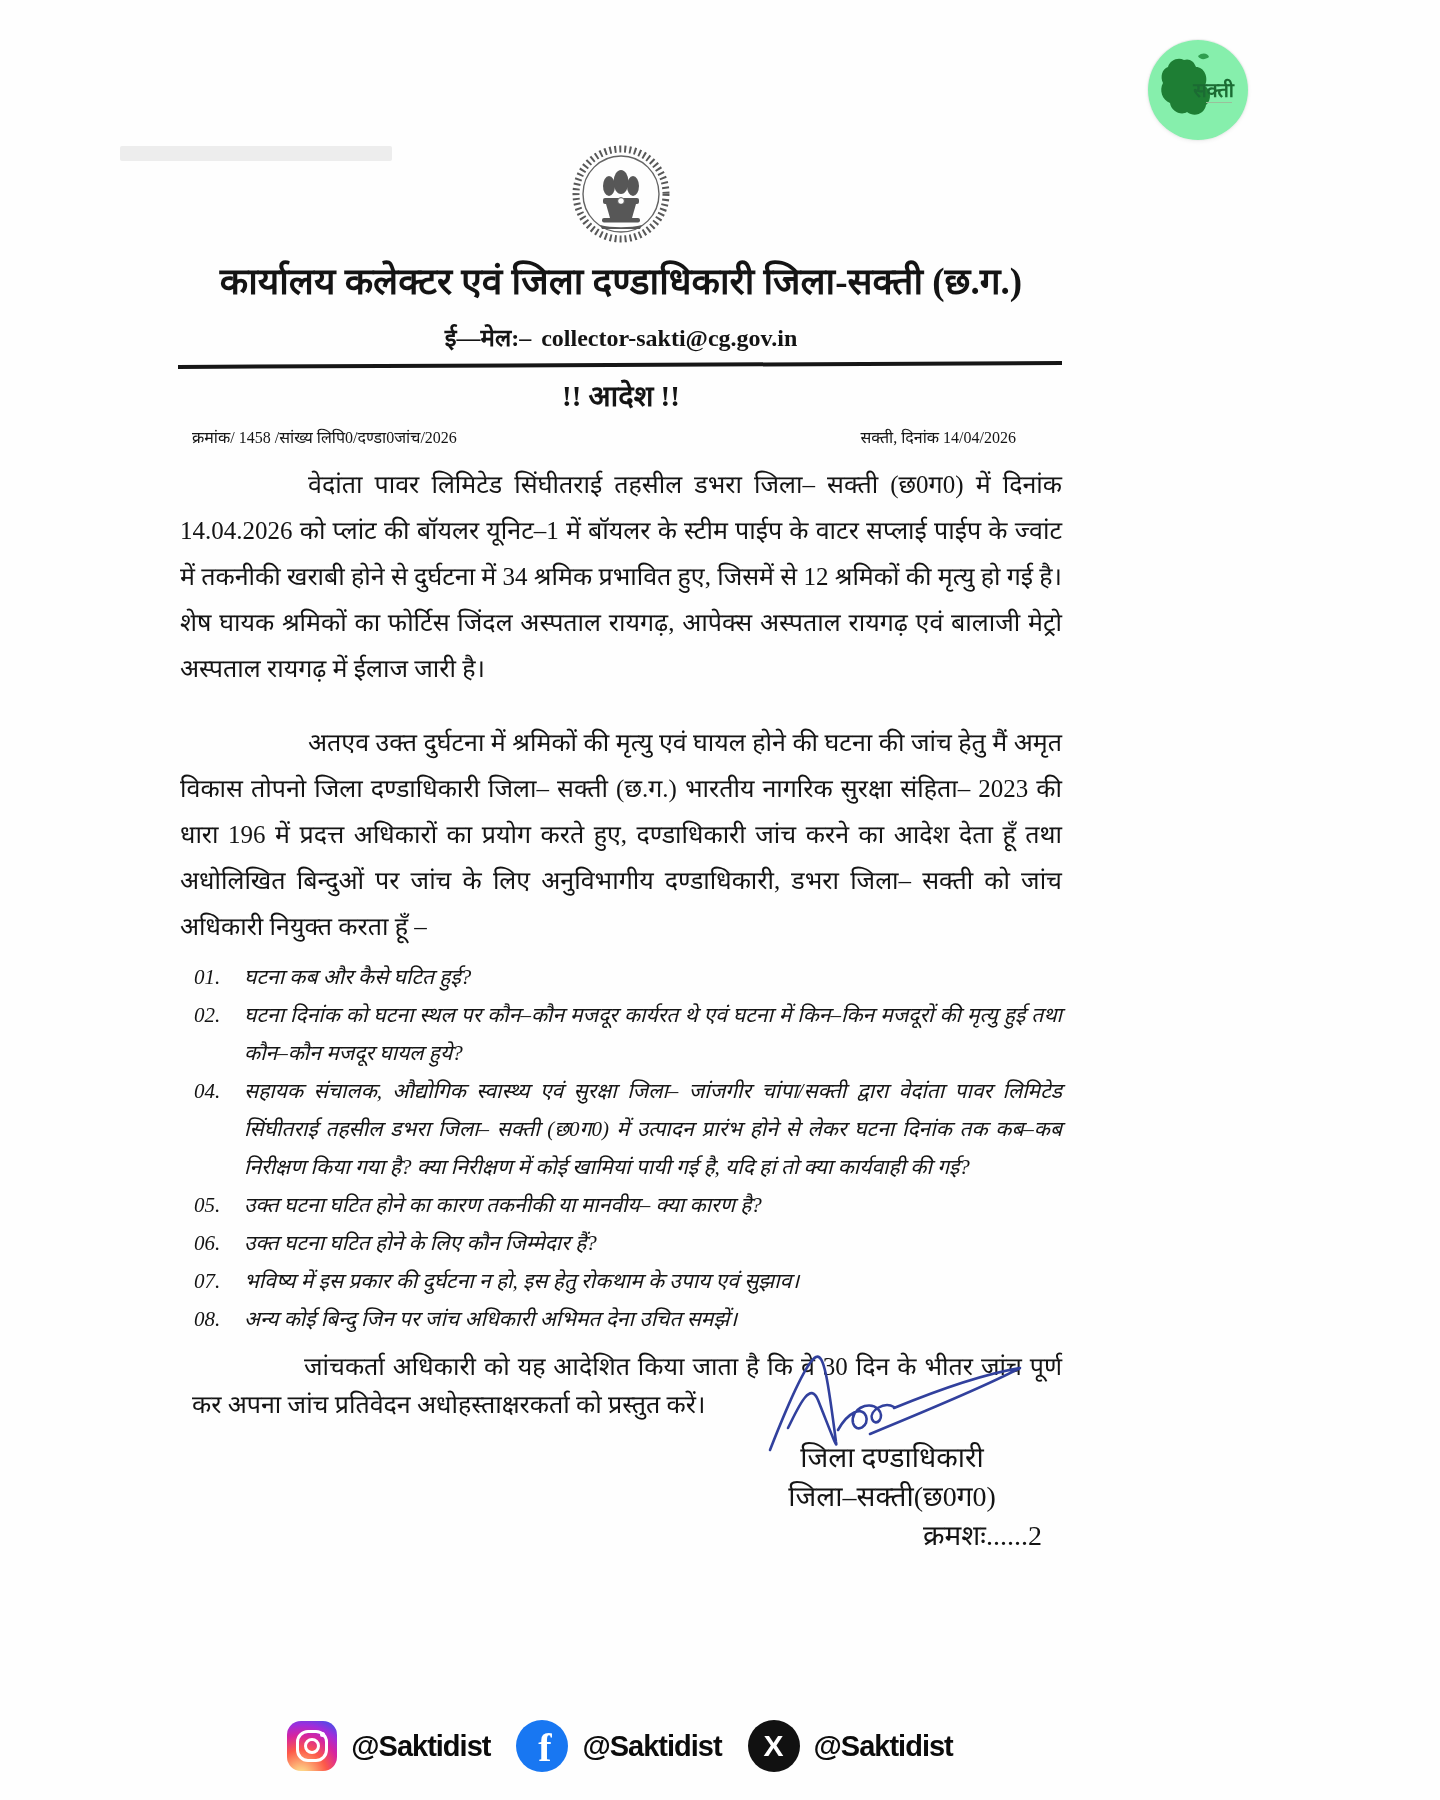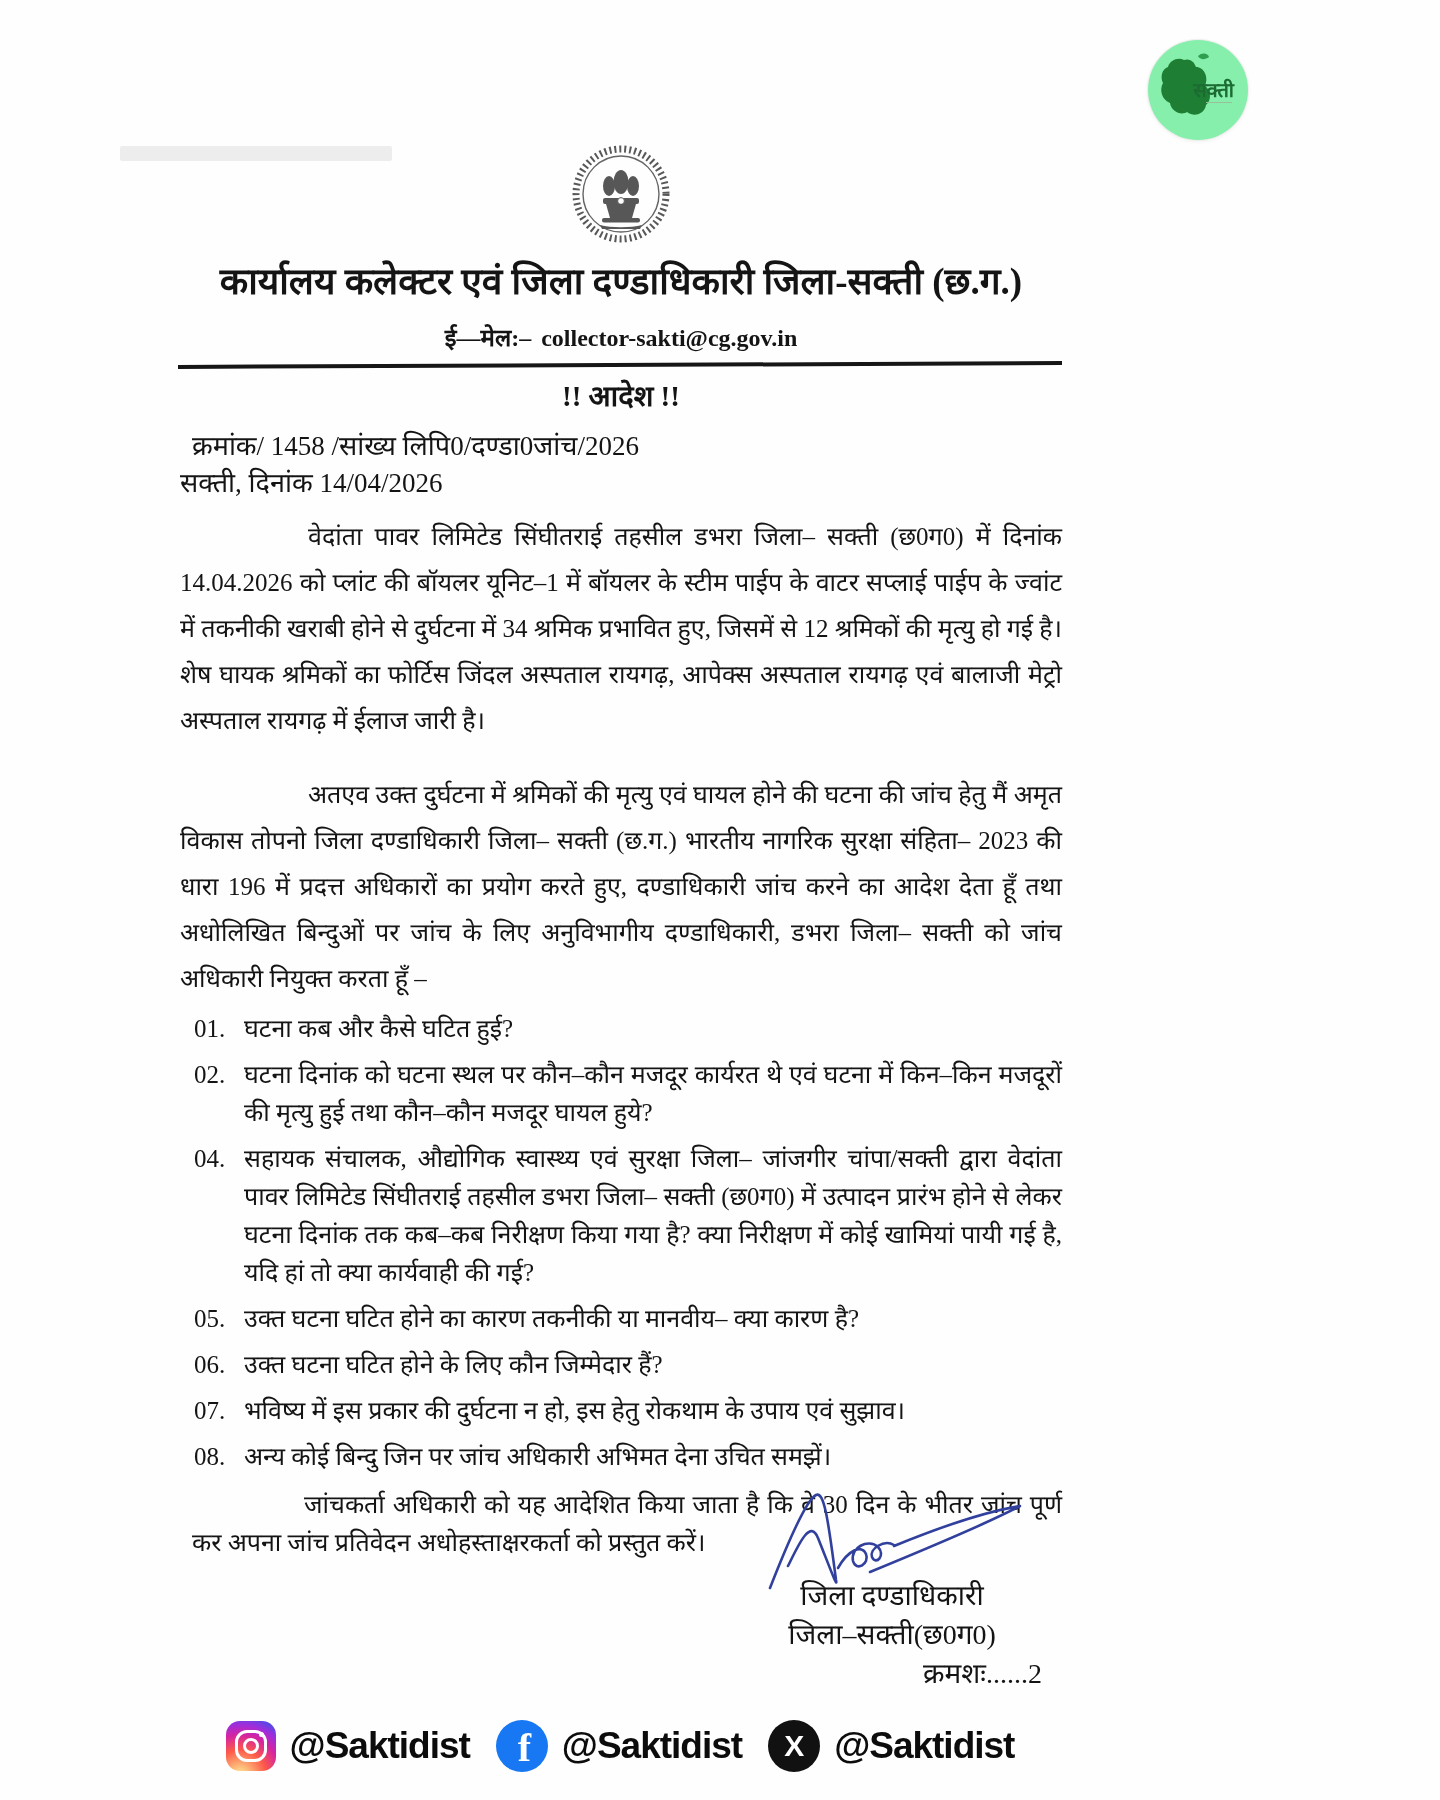--- a/index.html
+++ b/index.html
@@ -31,46 +31,46 @@
   .emblem-wrap svg { opacity:.85; }
 
   .office-title { text-align:center; font-size:37px; font-weight:bold; letter-spacing:0;
     margin-top:2px; white-space:nowrap; }
   .email-line { text-align:center; font-size:24px; font-weight:bold; margin-top:15px; }
   .email-line .em-label { margin-right:10px; }
   .head-rule { height:4px; background:#161616; margin:10px 0 8px -2px; transform:rotate(-.25deg); }
 
   .order-heading { text-align:center; font-size:29px; font-weight:bold; margin-top:6px; }
 
-  .ref-row { display:flex; justify-content:space-between; font-size:27px; margin-top:12px;flex-direction:column; }
+  .ref-row { display:flex; justify-content:space-between; font-size:16px; margin-top:12px; }
   .ref-left { padding-left:12px; }
   .ref-right { padding-right:46px; }
 
   .body-text { font-size:25px; line-height:46px; text-align:justify; }
   .para { margin-top:14px; text-indent:128px; }
   .para.second { margin-top:28px; }
 
   .points { margin-top:8px; }
-  .point { position:relative; padding-left:64px; margin-top:8px; font-size:25px;
-    line-height:38px; text-align:justify; }
+  .point { position:relative; padding-left:64px; font-size:21px;
+    line-height:38px; text-align:justify;font-style:italic; }
   .point .num { position:absolute; left:14px; top:0; }
 
   .closing { margin-top:10px; font-size:25px; line-height:38px; text-align:justify;
     text-indent:112px; margin-left:12px; }
 
   .sig-block { position:relative; width:300px; margin:14px 20px 0 auto;
     font-size:28px; line-height:39px; text-align:center; }
   .sig-block .sig-line3 { text-align:right; padding-right:0; }
   .signature-svg { position:absolute; left:16px; top:-92px; pointer-events:none; }
 
   
   .footer { position:absolute; left:180px; bottom:28px; width:880px;
     display:flex; justify-content:center; align-items:center; gap:26px; }
   .social-item { display:flex; align-items:center; gap:14px; }
-  .handle { font-family:"Liberation Sans", sans-serif; font-weight:bold; font-size:37px;
+  .handle { font-family:"Liberation Sans", sans-serif; font-weight:bold; font-size:29px;
     letter-spacing:-1px; color:#0c0c0c; }
 
   .ig-icon { width:50px; height:50px; border-radius:14px; position:relative;
     background:radial-gradient(circle at 28% 110%, #fdf497 0%, #fd5949 40%, #d6249f 62%, #a02ddb 78%, #285AEB 100%); }
   .ig-icon .cam { position:absolute; inset:9px; border:3px solid #fff; border-radius:12px; }
   .ig-icon .lens { position:absolute; left:50%; top:50%; width:16px; height:16px;
     margin:-8px 0 0 -8px; border:3px solid #fff; border-radius:50%; }
   .ig-icon .dot { position:absolute; right:12px; top:11px; width:5px; height:5px;
     background:#fff; border-radius:50%; }
 

